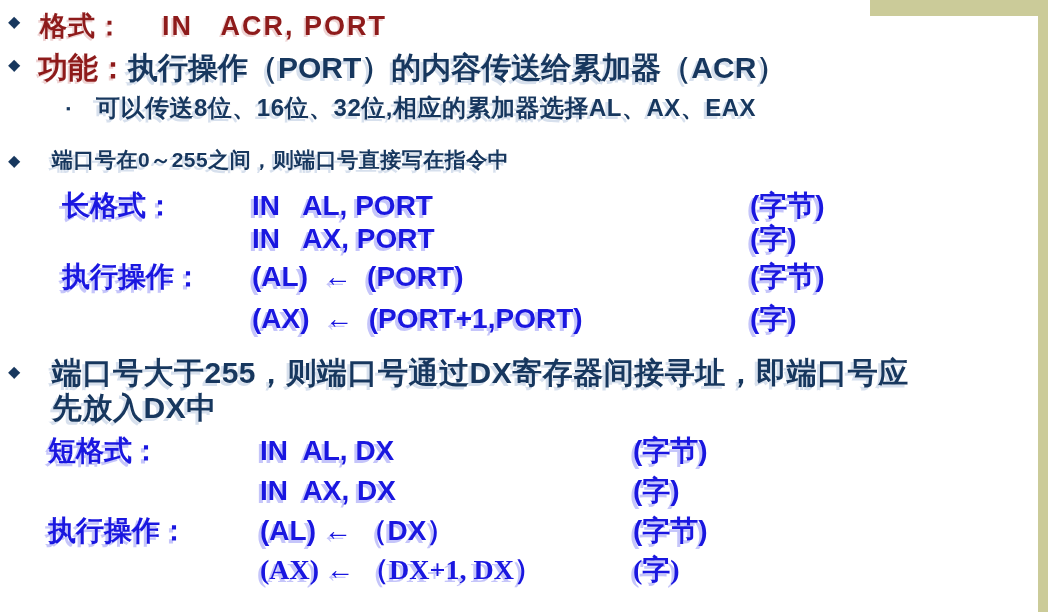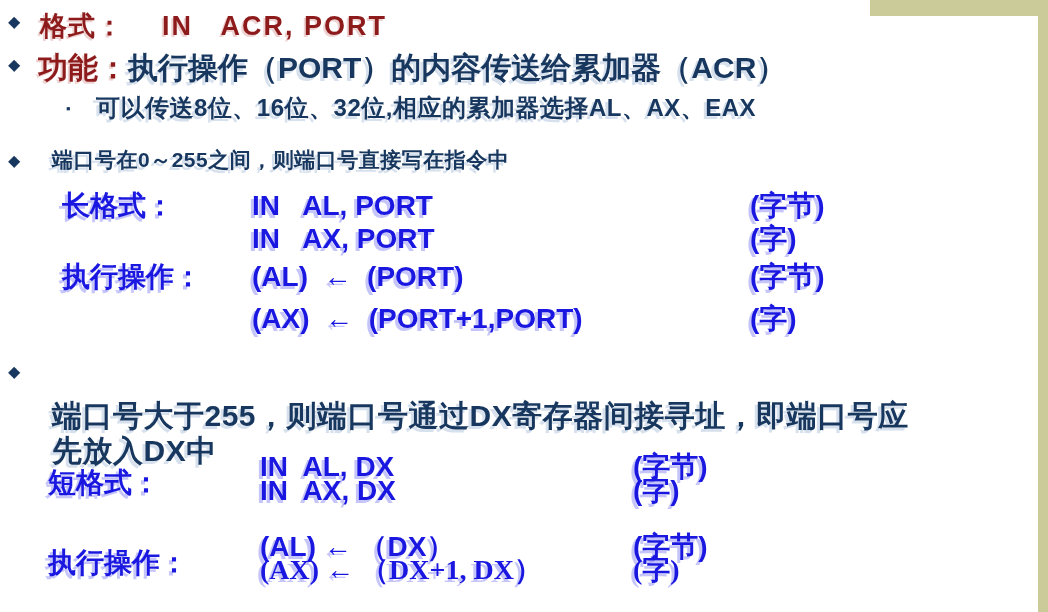--- a/index.html
+++ b/index.html
@@ -42,26 +42,26 @@
   .heading-direct{top:146px;left:52px;font-size:21px;letter-spacing:.5px;}
 
   .row{position:absolute;display:flex;align-items:center;font-size:28px;}
   .row .lbl{flex:none;white-space:pre;}
   .row .code{flex:none;white-space:pre;}
   .row .note{flex:none;white-space:pre;}
   .row.b1{left:62px;}
   .row.b1 .lbl{width:190px;}
   .row.b1 .code{width:498px;}
   .row.b2{left:48px;}
-  .row.b2 .lbl{width:212px;margin-top:32px;}
+  .row.b2 .lbl{width:212px;}
   .row.b2 .code{width:373px;}
   .r1{top:187px;} .r2{top:220px;} .r3{top:258px;} .r4{top:300px;}
   .r5{top:432px;} .r6{top:472px;} .r7{top:512px;} .r8{top:551px;font-family:Liberation Serif, serif;}
 
-  .heading-indirect{top:355px;left:52px;font-size:30px;line-height:35px;letter-spacing:.5px;white-space:nowrap;margin-top:43px;}
+  .heading-indirect{top:355px;left:52px;font-size:30px;line-height:35px;letter-spacing:.5px;white-space:nowrap;}
 </style>
 </head>
 <body>
 
 <div class="accent-top"></div>
 <div class="accent-right"></div>
 
 <span class="abs diamond bullet-1">◆</span>
 <span class="abs diamond bullet-2">◆</span>
 <span class="abs diamond bullet-3">◆</span>

